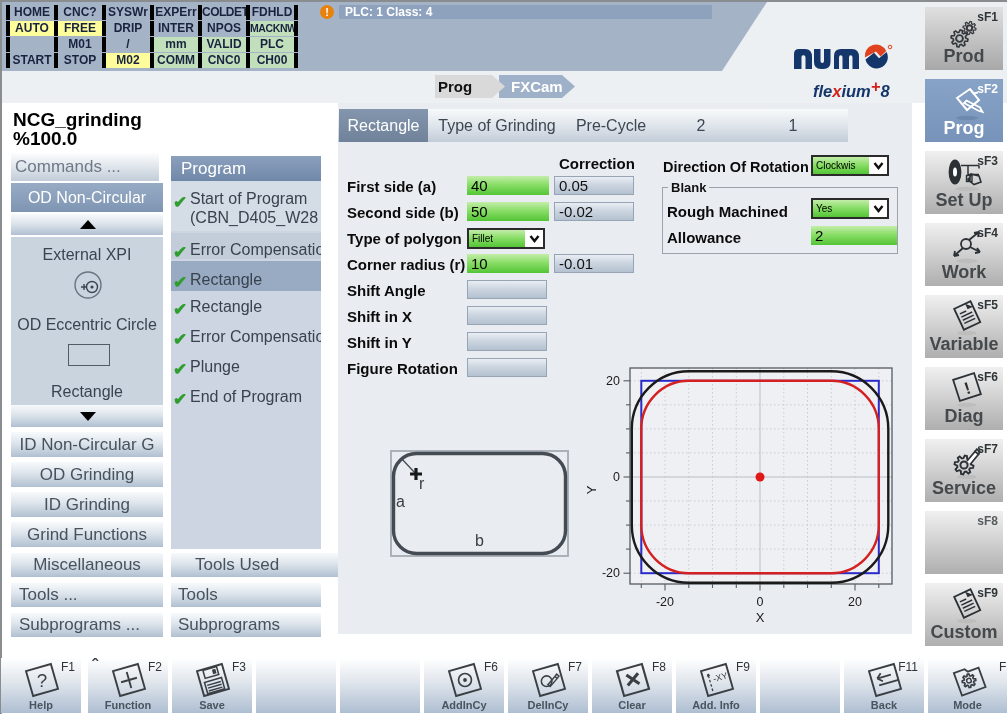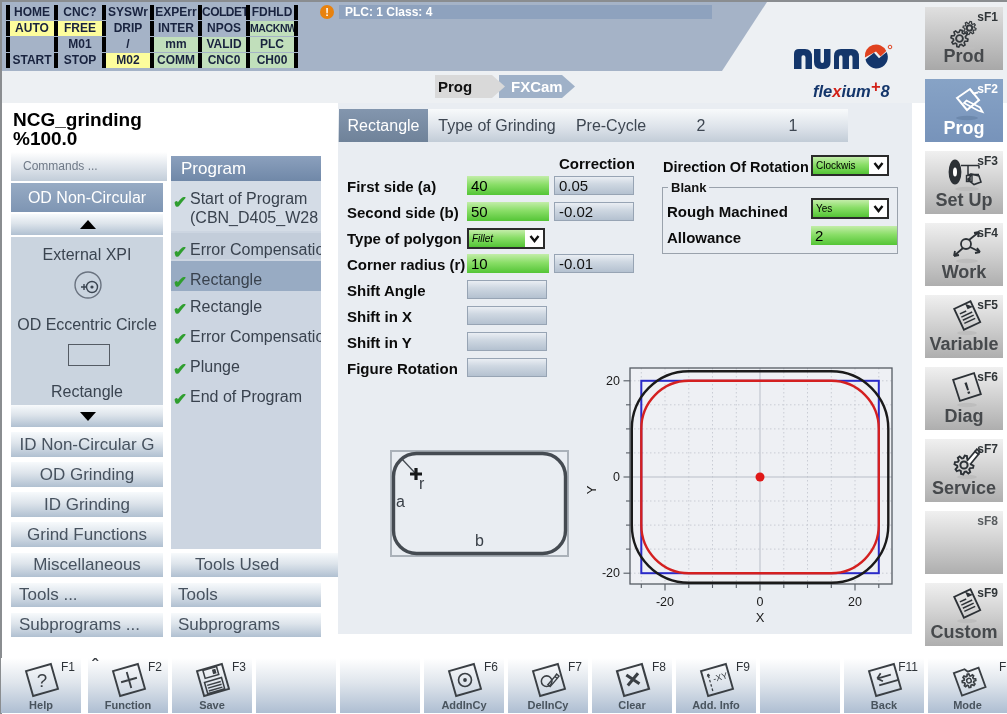--- a/index.html
+++ b/index.html
@@ -27,22 +27,22 @@
   
   .crumb{top:75px;height:23px;font-size:15px;font-weight:bold;line-height:23px;}
   #crumb1{left:435px;width:67px;background:#d9d9d9;color:#111;padding-left:3px;
           clip-path:polygon(0 0,57px 0,70px 50%,57px 100%,0 100%);}
   #crumb2{left:499px;width:64px;background:#9fb1c8;color:#fff;padding-left:12px;
           clip-path:polygon(0 0,63px 0,76px 50%,63px 100%,0 100%);}
   
   .btn{background:linear-gradient(#f7fafc,#dde4eb 45%,#b0c0d1);color:#47525f;
        font-size:17px;text-align:center;}
   .hdrbox{background:linear-gradient(#ffffff,#e3e8ee 45%,#c2cdd9);}
-  #cmdhdr{left:11px;top:152px;width:144px;height:29px;color:#6f7987;font-size:12px;
-          line-height:29px;padding-left:12px;}
+  #cmdhdr{left:11px;top:152px;width:144px;height:29px;color:#6f7987;font-size:17px;
+          line-height:29px;padding-left:4px;}
   #odnc{left:11px;top:183px;width:152px;height:29px;color:#fff;font-size:16px;
         background:linear-gradient(#97abc4,#7e95b3);text-align:center;line-height:29px;}
   #upbtn{left:11px;top:214px;width:152px;height:21px;}
   #dnbtn{left:11px;top:405px;width:152px;height:22px;}
   .tri{position:absolute;left:69px;width:0;height:0;border-left:8px solid transparent;
        border-right:8px solid transparent;}
   #cmdlist{left:11px;top:237px;width:152px;height:168px;background:#cad4df;}
   .clitem{position:absolute;width:152px;text-align:center;color:#3a4450;font-size:16px;}
   #proghdr{left:171px;top:156px;width:140px;height:25px;color:#fff;font-size:17px;
            line-height:25px;padding-left:10px;background:linear-gradient(#8ba0bd,#7088a8);}
@@ -209,21 +209,21 @@
 <div class="abs ginp" style="left:467px;top:202px;">50</div>
 <div class="abs ginp" style="left:467px;top:254px;">10</div>
 <div class="abs binp" style="left:554px;top:176px;">0.05</div>
 <div class="abs binp" style="left:554px;top:202px;">-0.02</div>
 <div class="abs binp" style="left:554px;top:254px;">-0.01</div>
 <div class="abs binp" style="left:467px;top:280px;"></div>
 <div class="abs binp" style="left:467px;top:306px;"></div>
 <div class="abs binp" style="left:467px;top:332px;"></div>
 <div class="abs binp" style="left:467px;top:358px;"></div>
 
-<div class="abs dd" style="left:467px;top:228px;font-style:italic;">
+<div class="abs dd" style="left:467px;top:228px;">
     <span class="ddt">Fillet</span>
  <svg class="dda" viewBox="0 0 15 15">
       <path d="M3.5 5 L7.5 10 L11.5 5" fill="none" stroke="#111" stroke-width="2.4"></path>
     </svg>
   </div>
 
 <div class="abs flbl" style="left:663px;top:159px;font-size:14.5px;">Direction Of Rotation</div>
 <div class="abs dd" style="left:811px;top:155px;">
     <span class="ddt">Clockwis</span>
  <svg class="dda" viewBox="0 0 15 15">

